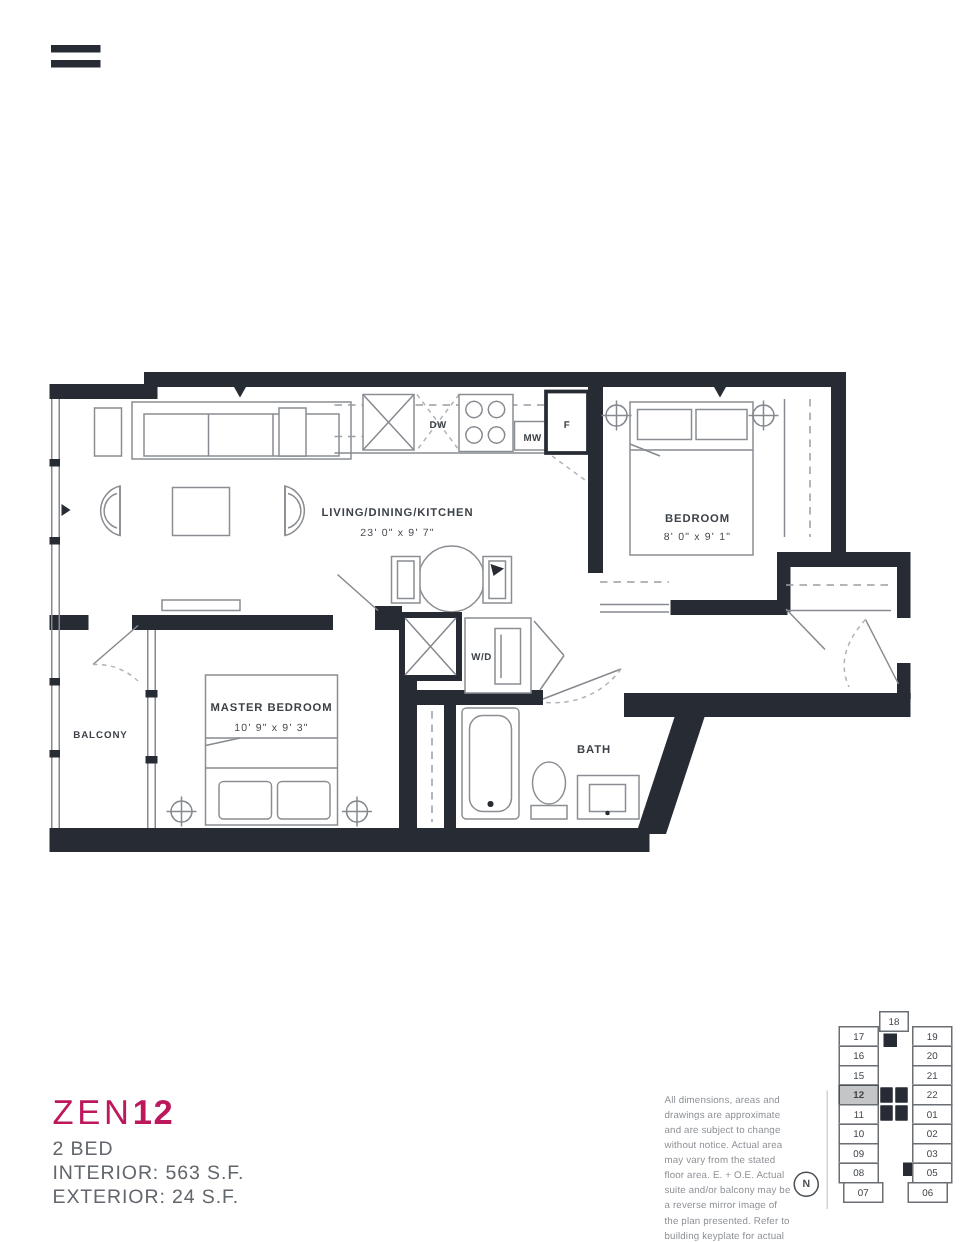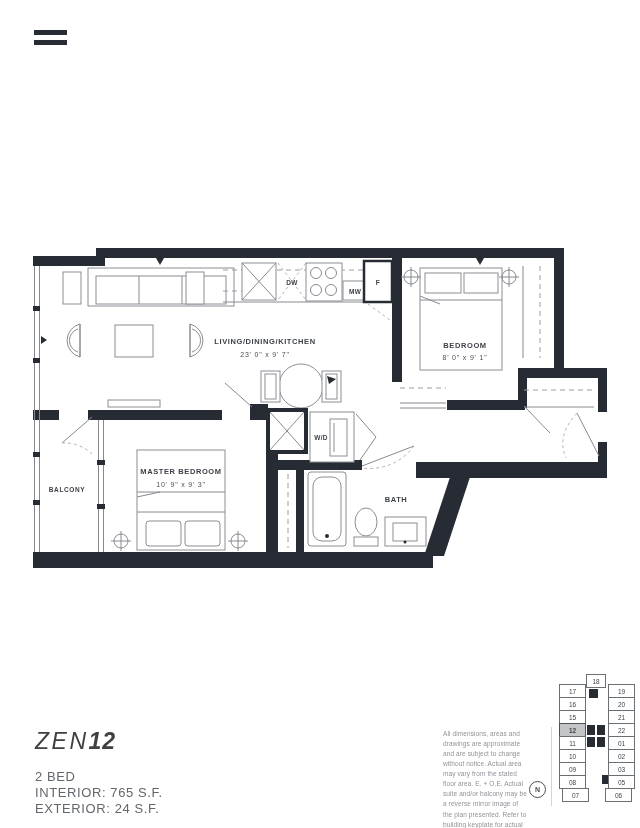--- a/index.html
+++ b/index.html
@@ -19,24 +19,24 @@
   .dash2{stroke:#b0b3b7;stroke-width:1;fill:none;stroke-dasharray:3 3;}
   .roomlabel{font-family:"Liberation Sans",sans-serif;font-size:7.5px;font-weight:bold;
     letter-spacing:.6px;fill:#3d4248;text-anchor:middle;}
   .dimlabel{font-family:"Liberation Sans",sans-serif;font-size:7px;font-weight:normal;
     letter-spacing:.8px;fill:#4a4f55;text-anchor:middle;}
   .applabel{font-family:"Liberation Sans",sans-serif;font-size:6.5px;font-weight:bold;
     letter-spacing:.3px;fill:#3d4248;text-anchor:middle;}
   .tick{fill:#272c34;}
   
   .unit-info{position:absolute;left:35px;top:728px;color:#3c4147;}
-  .unit-name{font-size:23px;letter-spacing:2.5px;color:#404040;font-style:italic;}
+  .unit-name{font-size:23px;letter-spacing:2.5px;color:#be185d;}
   .unit-name .light{font-weight:300;}
   .unit-name .bold{font-weight:bold;letter-spacing:1px;}
-  .unit-line{font-size:13px;letter-spacing:.6px;color:#62676d;margin-top:14px;line-height:15px;}
+  .unit-line{font-size:13px;letter-spacing:.6px;color:#62676d;margin-top:3px;line-height:15px;}
   
   .disclaimer{position:absolute;left:443px;top:729px;width:84px;font-size:6.5px;
     line-height:1.55;color:#8e9297;letter-spacing:.1px;}
   .vdivider{position:absolute;left:551px;top:727px;width:1px;height:79px;background:#d2d4d6;}
   
   .compass{position:absolute;left:529px;top:781px;width:15px;height:15px;border:1px solid #4a4f55;
     border-radius:50%;display:flex;align-items:center;justify-content:center;
     font-size:7px;color:#4a4f55;font-weight:bold;}
   
   .keyplate{position:absolute;left:556px;top:672px;width:84px;height:132px;}
@@ -259,21 +259,21 @@
   <text class="dimlabel" x="181" y="487">10' 9" x 9' 3"</text>
   <text class="roomlabel" x="67" y="492" style="font-size:6.5px">BALCONY</text>
   <text class="roomlabel" x="396" y="502">BATH</text>
 </svg>
 
 <div class="unit-info">
   <div class="unit-name">
     <span class="light">ZEN</span><span class="bold">12</span>
   </div>
   <div class="unit-line">2 BED</div>
-  <div class="unit-line" style="margin-top:1px">INTERIOR: 765 S.F.</div>
+  <div class="unit-line" style="margin-top:1px">INTERIOR: 563 S.F.</div>
   <div class="unit-line" style="margin-top:1px">EXTERIOR: 24 S.F.</div>
 </div>
 
 <div class="disclaimer">All dimensions, areas and drawings are approximate and are subject to change without notice. Actual area may vary from the stated floor area. E. + O.E. Actual suite and/or balcony may be a reverse mirror image of the plan presented. Refer to building keyplate for actual orientation.</div>
 <div class="vdivider"></div>
 
 <div class="compass">
   <span>N</span>
 </div>
 

